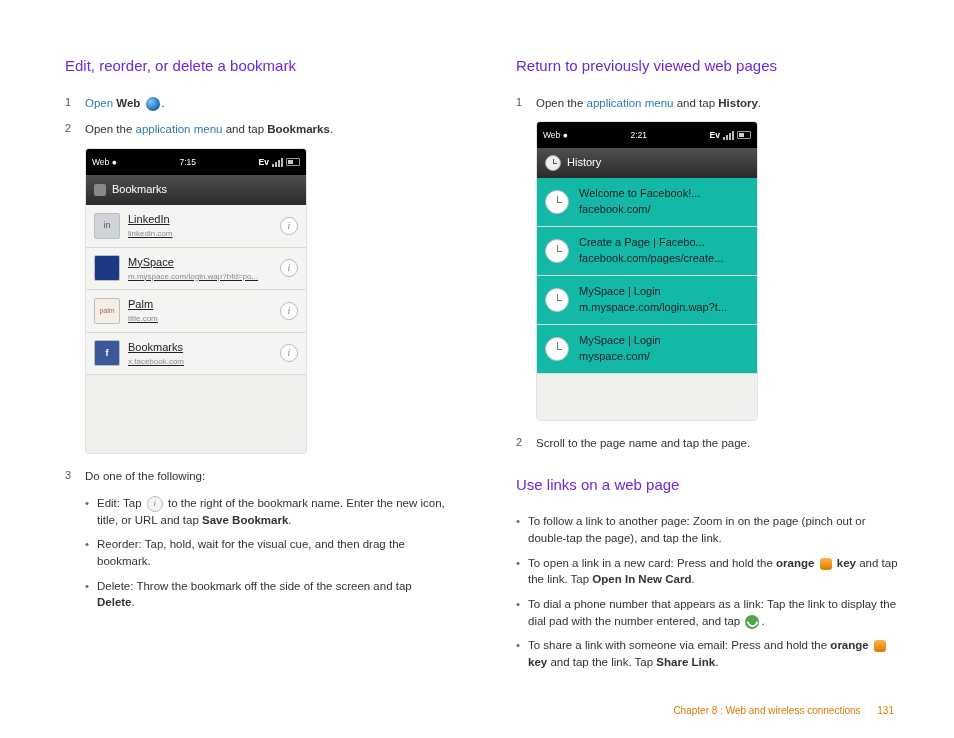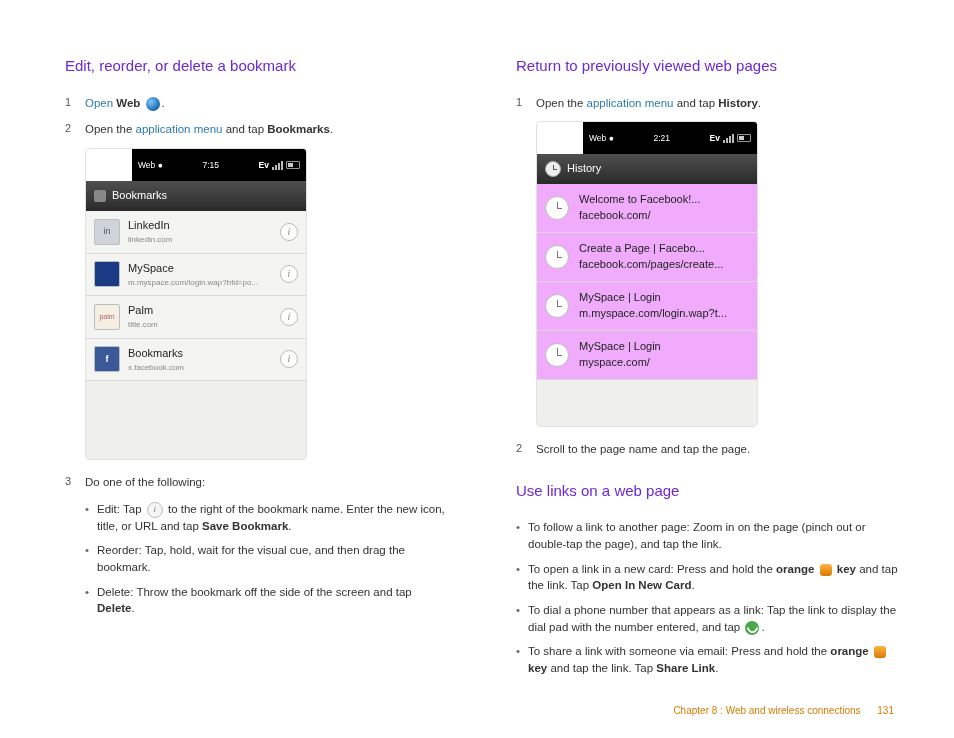--- a/index.html
+++ b/index.html
@@ -51,26 +51,25 @@
     width: 220px;
     margin: 8px 0 14px 20px;
     border-radius: 4px;
     overflow: hidden;
     border: 1px solid #e2e2e2;
   }
   .phone .statusbar, .phone .statusbar2 {
     background: #000;
     color: #fff;
     font-size: 8.5px;
-    height: 32px;
+    height: 26px;
     display: flex;
     align-items: center;
     padding: 0 6px;
     justify-content: space-between;
-    margin-left: 46px;
   }
   .statusbar .right, .statusbar2 .right { display:flex; gap:3px; align-items:center;font-weight:bold;}
   .sigicon { display:inline-flex; gap:1px; align-items:flex-end;}
   .sigicon span{ width:2px; background:#bbb; height:3px;}
   .sigicon span:nth-child(2){height:5px;}
   .sigicon span:nth-child(3){height:7px;}
   .sigicon span:nth-child(4){height:9px;}
   .battico{ width:12px;height:6px;border:1px solid #999;border-radius:1px;position:relative;}
   .battico::after{content:"";width:5px;height:4px;background:#ccc;position:absolute;left:1px;top:1px;}
   .phone .hdr {
@@ -89,30 +88,30 @@
     gap:8px;
     font-size:11px;
   }
   .row .thumb{
     width:24px;height:24px;background:#cfd4d9;border:1px solid #b9bec3;border-radius:2px;
     display:flex;align-items:center;justify-content:center;font-size:9px;color:#556;
   }
   .thumb.myspace{background:#1a3a84;color:#fff;}
   .thumb.palm{background:#f5eee2;color:#a66;font-size:7px;}
   .thumb.fb{background:#3b5998;color:#fff;font-weight:bold;}
-  .row .txt{flex:1;}
+  .row .txt{flex:1;text-decoration:underline;}
   .row .ttl{font-size:11px;color:#222;}
   .row .sub{font-size:8px;color:#888;}
   .row .info{
     width:16px;height:16px;border-radius:50%;border:1px solid #bbb;background:#fff;
     display:flex;align-items:center;justify-content:center;font-size:10px;color:#888;font-style:italic;font-family:serif;
   }
   .phone .blank{ height:78px; background:#efefec;}
   .histrow{
-    display:flex;align-items:center;background:#f0abfc;border-bottom:1px solid #d9d9d5;
+    display:flex;align-items:center;background:#14b8a6;border-bottom:1px solid #d9d9d5;
     padding:8px 8px; gap:10px; font-size:11px;
   }
   .histrow .clk{
     width:22px;height:22px;border-radius:50%;border:1px solid #bbb;background:#fff;
     position:relative;
   }
   .histrow .clk::before{content:"";position:absolute;left:50%;top:20%;width:1px;height:7px;background:#777;}
   .histrow .clk::after{content:"";position:absolute;left:50%;top:50%;width:5px;height:1px;background:#777;}
   .phone .hdr .clk{
     width:14px;height:14px;border-radius:50%;border:1px solid #aaa;background:#eee;position:relative;

